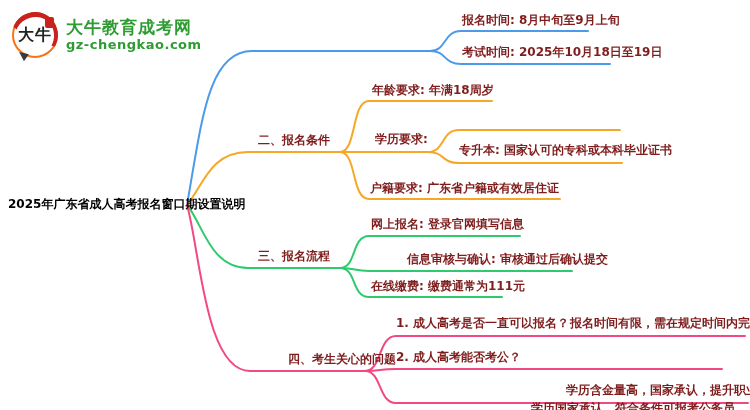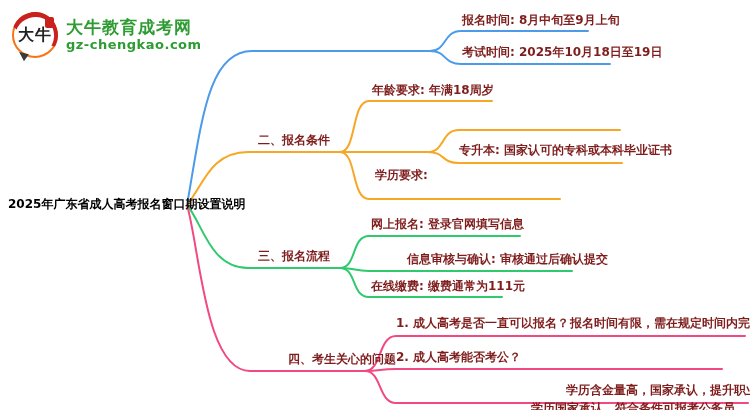--- a/index.html
+++ b/index.html
@@ -88,22 +88,23 @@
     </div>
   </div>
 
   <div class="node root-node" style="left:8px;top:198px;">2025年广东省成人高考报名窗口期设置说明</div>
 
   <div class="node" style="left:462px;top:14px;">报名时间: 8月中旬至9月上旬</div>
   <div class="node" style="left:462px;top:46px;">考试时间: 2025年10月18日至19日</div>
 
   <div class="node" style="left:258px;top:134px;">二、报名条件</div>
   <div class="node" style="left:361px;top:84px;margin-left:11px;">年龄要求: 年满18周岁</div>
-  <div class="node" style="left:375px;top:133px;margin-top:36px;">学历要求:</div>
+  <div class="node" style="left:375px;top:133px;">学历要求:</div>
   <div class="node" style="left:459px;top:144px;">专升本: 国家认可的专科或本科毕业证书</div>
+  <div class="node" style="left:370px;top:182px;">户籍要求: 广东省户籍或有效居住证</div>
 
   <div class="node" style="left:258px;top:250px;">三、报名流程</div>
   <div class="node" style="left:371px;top:218px;">网上报名: 登录官网填写信息</div>
   <div class="node" style="left:370px;top:253px;margin-left:37px;">信息审核与确认: 审核通过后确认提交</div>
   <div class="node" style="left:371px;top:280px;">在线缴费: 缴费通常为111元</div>
 
   <div class="node" style="left:256px;top:353px;margin-left:32px;">四、考生关心的问题</div>
   <div class="node" style="left:396px;top:317px;">1. 成人高考是否一直可以报名？</div>
   <div class="node" style="left:570px;top:317px;">报名时间有限，需在规定时间内完成</div>
   <div class="node" style="left:396px;top:351px;">2. 成人高考能否考公？</div>

